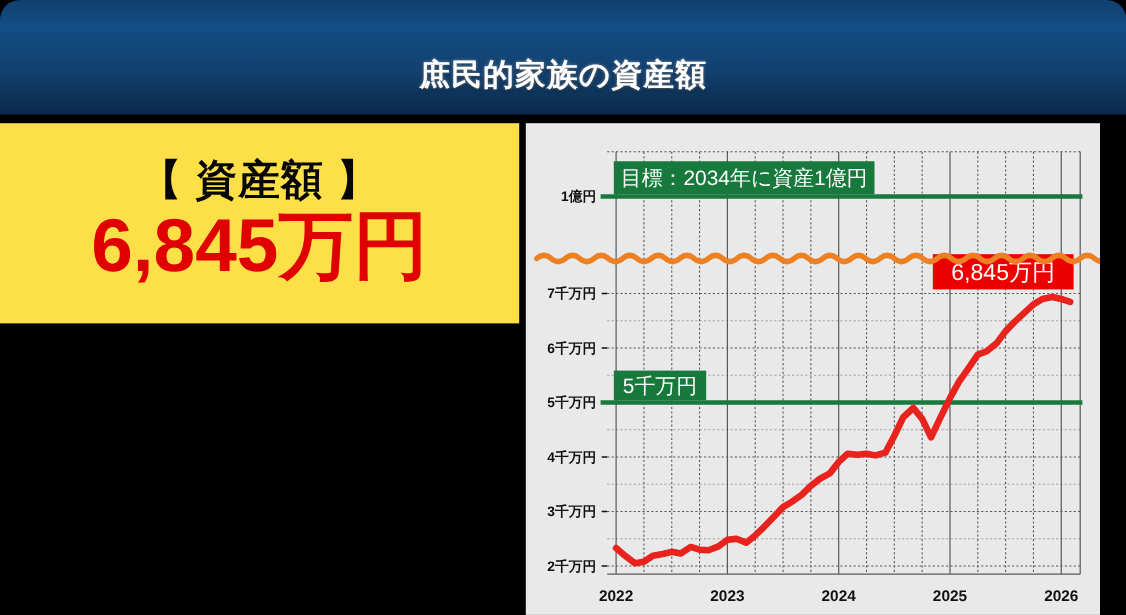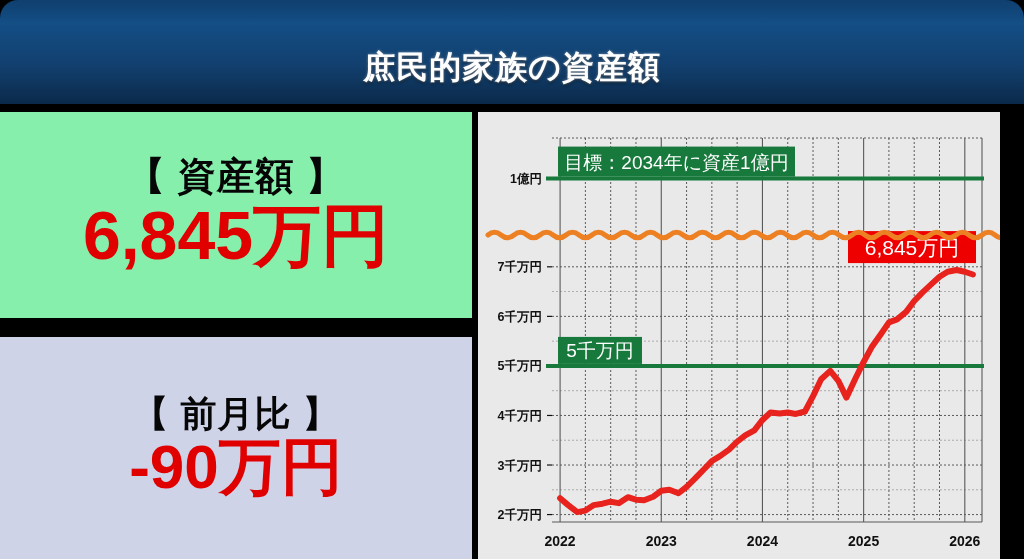--- a/index.html
+++ b/index.html
@@ -10,33 +10,33 @@
   
   .header{
     position:absolute;left:0;top:0;width:1024px;height:104px;
     background:linear-gradient(180deg,#0f3f6e 0%,#134e85 22%,#12406f 62%,#0b2a4a 100%);
     border-radius:18px 18px 0 0;
     display:flex;align-items:center;justify-content:center;
   }
   .header-inner{display:flex;align-items:baseline;justify-content:center;
     transform:translateY(2px);}
   .header-title{
-    color:#fff;font-size:32px;font-weight:bold;letter-spacing:1px;
+    color:#fff;font-size:28px;font-weight:bold;letter-spacing:1px;
     text-shadow:0 0 3px rgba(255,255,255,.45),0 2px 3px rgba(0,0,0,.55);
     margin-top:27px;
   }
   .header-sub{
     color:#fff;font-size:23px;font-weight:bold;margin-left:6px;
     text-shadow:0 0 2px rgba(255,255,255,.4),0 2px 3px rgba(0,0,0,.5);
   }
 
   
   .panel{position:absolute;left:0;width:472px;
     display:flex;flex-direction:column;align-items:center;justify-content:center;}
-  .panel-asset{top:112px;height:206px;background:#86efac;}
+  .panel-asset{top:112px;height:182px;background:#fde047;}
   .panel-delta{top:337px;height:222px;background:#ced3e8;}
   .panel-label{font-size:38px;font-weight:bold;color:#060606;line-height:1.05;
     letter-spacing:1px;}
   .panel-value{font-size:68px;font-weight:bold;color:#e00000;line-height:1.08;
     letter-spacing:0px;margin-top:2px;}
   .panel-delta .panel-label{font-size:36px;}
   .panel-delta .panel-value{font-size:62px;}
 
   
   .chart-panel{position:absolute;left:478px;top:112px;width:522px;height:447px;
@@ -61,24 +61,20 @@
     <div class="header-inner">
       <span class="header-title">庶民的家族の資産額</span>
     </div>
   </div>
 
   <div class="panel panel-asset">
     <div class="panel-label">【 資産額 】</div>
     <div class="panel-value">6,845万円</div>
   </div>
 
-  <div class="panel panel-delta">
-    <div class="panel-label">【 前月比 】</div>
-    <div class="panel-value">-90万円</div>
-  </div>
 
   <div class="chart-panel">
     <svg class="chart-svg" id="chart" width="522" height="447">
         <rect x="74" y="26" width="430" height="384" fill="#e9e9e9"></rect>
         <line x1="82.09411764705146" y1="26" x2="82.09411764705146" y2="410" stroke="#5a5a5a" stroke-width="1.1" stroke-dasharray="none"></line>
         <line x1="107.38823529411029" y1="26" x2="107.38823529411029" y2="410" stroke="#5a5a5a" stroke-width="1" stroke-dasharray="2,2"></line>
         <line x1="132.6823529411691" y1="26" x2="132.6823529411691" y2="410" stroke="#5a5a5a" stroke-width="1" stroke-dasharray="2,2"></line>
         <line x1="157.97647058822793" y1="26" x2="157.97647058822793" y2="410" stroke="#5a5a5a" stroke-width="1" stroke-dasharray="2,2"></line>
         <line x1="183.27058823528677" y1="26" x2="183.27058823528677" y2="410" stroke="#5a5a5a" stroke-width="1.1" stroke-dasharray="none"></line>
         <line x1="208.56470588234558" y1="26" x2="208.56470588234558" y2="410" stroke="#5a5a5a" stroke-width="1" stroke-dasharray="2,2"></line>

